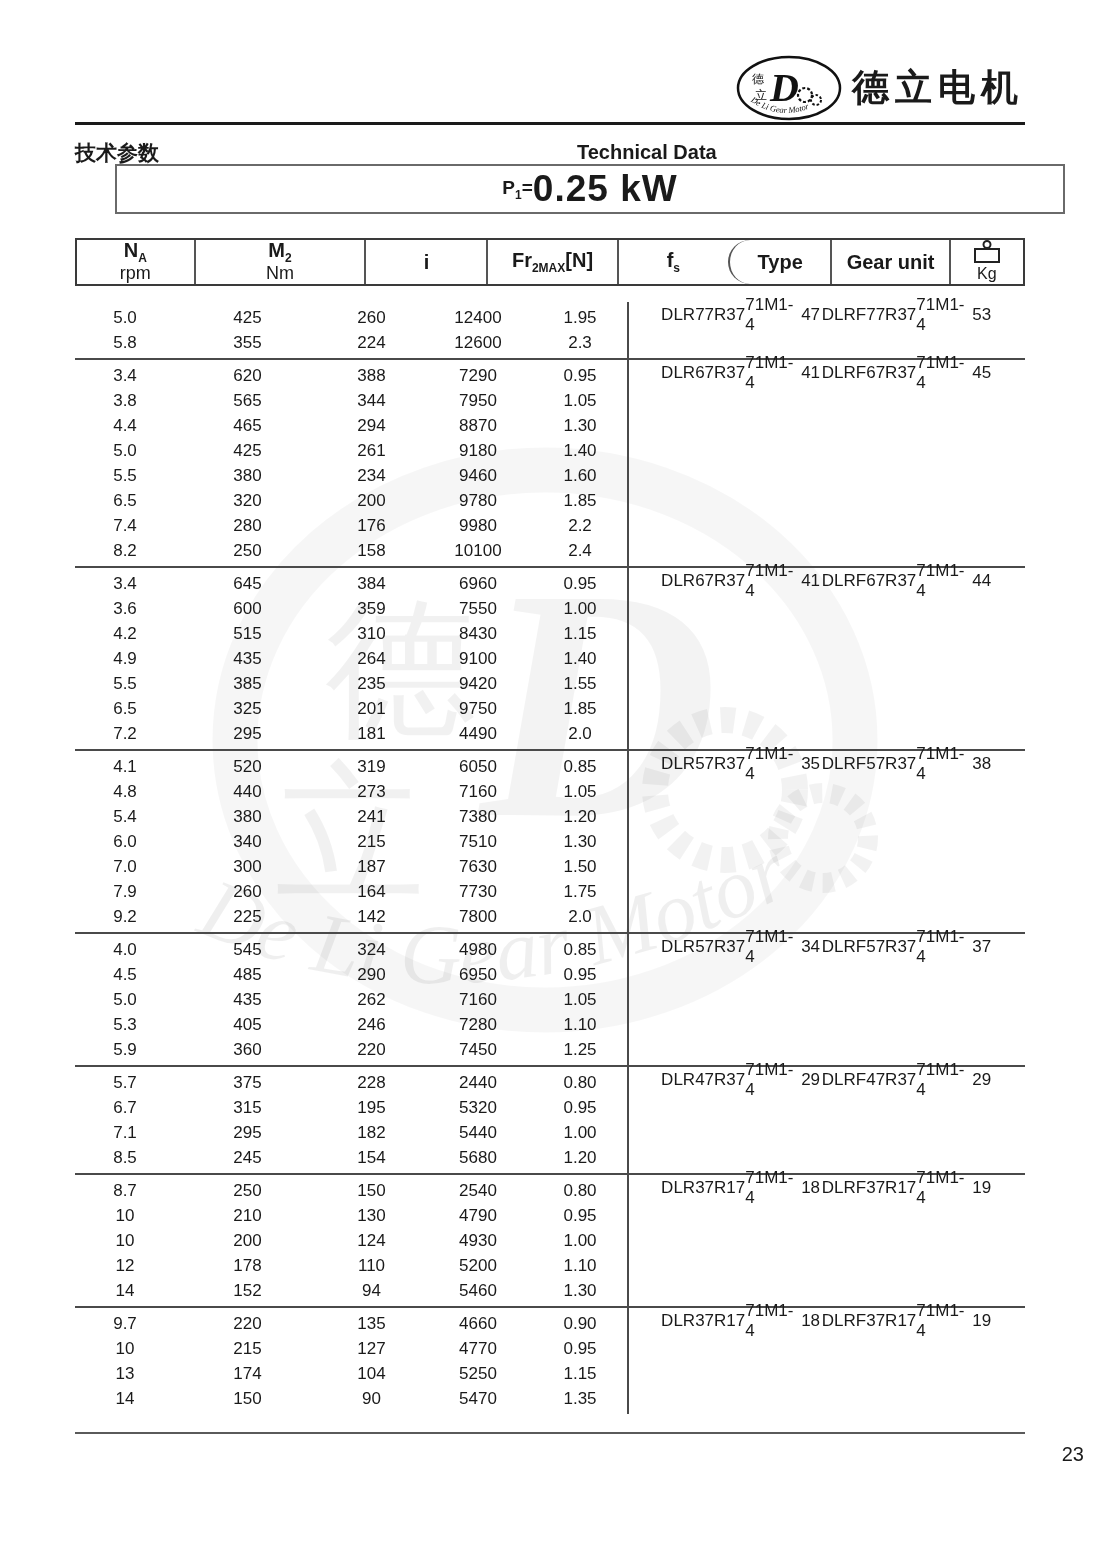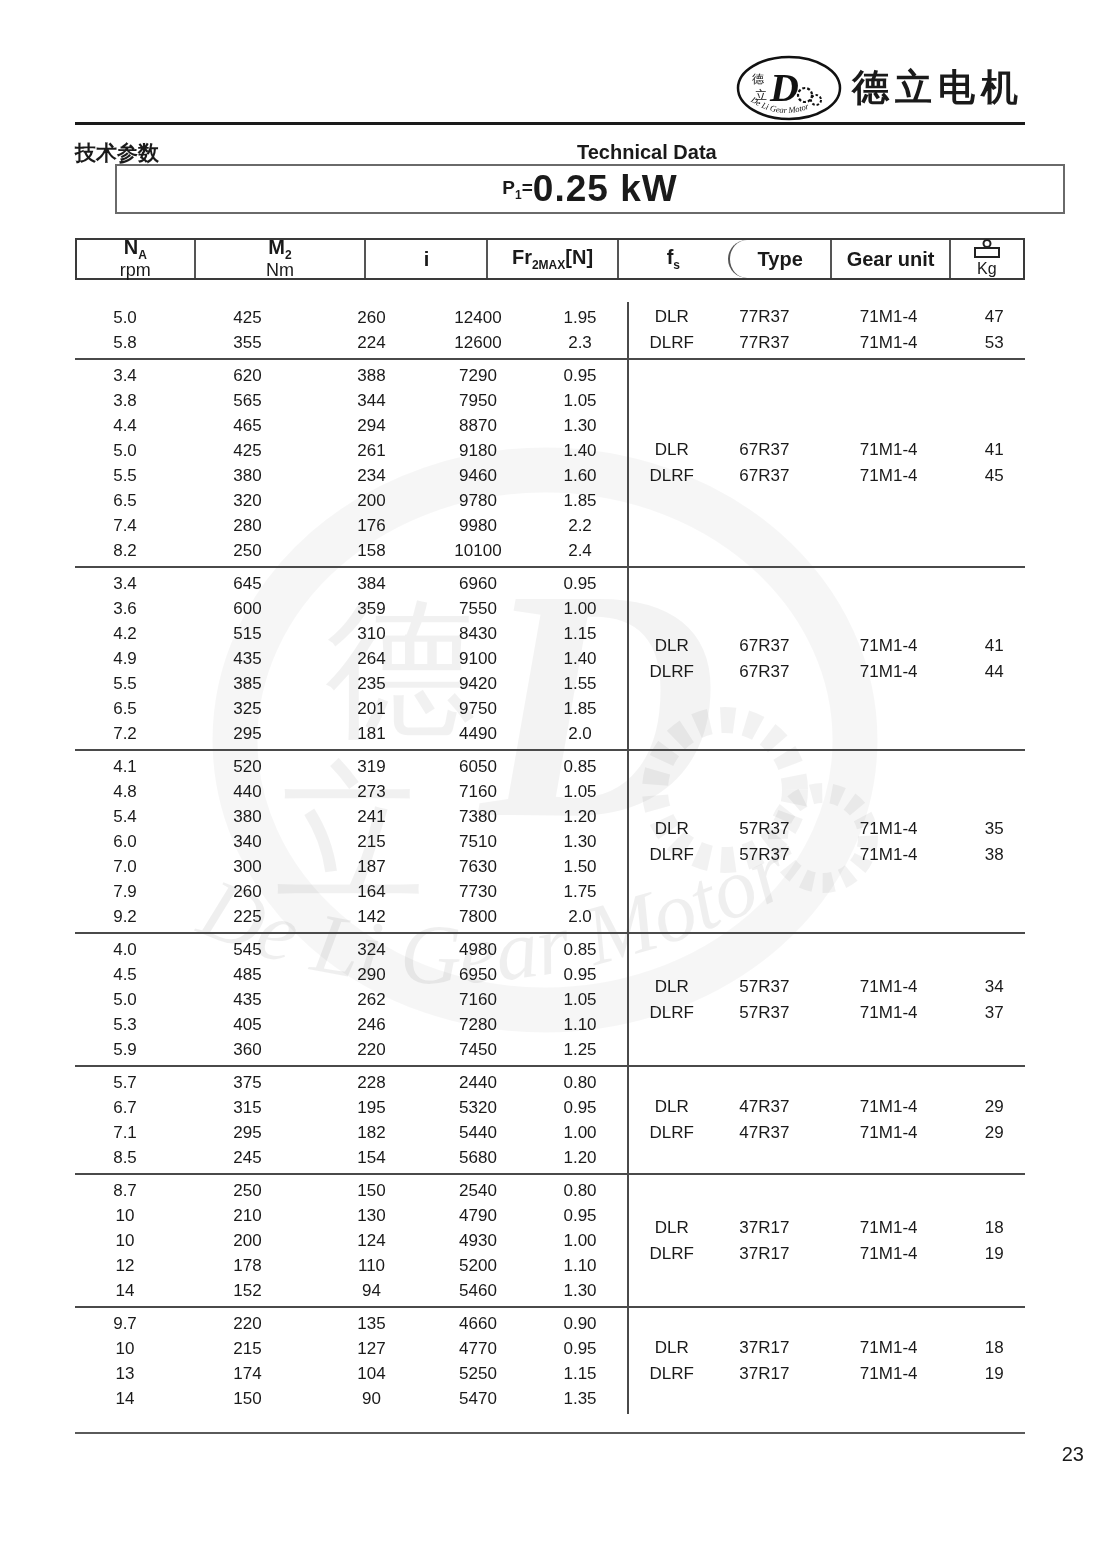--- a/index.html
+++ b/index.html
@@ -36,21 +36,21 @@
     position:absolute; left:75px; top:164px; width:950px; height:50px; z-index:1;
     border:2px solid #6a6a6a; background:#fff;
     display:flex; align-items:center; justify-content:center;margin-left:40px;
   }
   .p-label { font-size:19px; font-weight:bold; }
   .p-label sub { font-size:12px; font-weight:bold; }
   .p-value { font-size:37px; font-weight:bold; letter-spacing:1px; }
 
   
   .thead {
-    position:absolute; left:75px; top:238px; width:950px; height:42px; z-index:1;
+    position:absolute; left:75px; top:238px; width:950px; height:48px; z-index:1;
     border:2px solid #3a3a3a; background:#fff;
     display:flex;
   }
   .th {
     display:flex; flex-direction:column; align-items:center; justify-content:center;
     border-left:2px solid #555;
   }
   .th:first-child { border-left:none; }
   .th-main { font-size:20px; font-weight:bold; line-height:1.05; }
   .th-main sub { font-size:12px; font-weight:bold; }
@@ -71,21 +71,21 @@
   .group + .group { border-top:2px solid #4a4a4a; }
   .g-left { width:552px; padding:3px 0; }
   .num-row { display:flex; height:25px; }
   .cell {
     display:flex; align-items:center; justify-content:center;
     font-size:17px;
   }
   .c0{flex:100 1 0;} .c1{flex:145 1 0;} .c2{flex:103 1 0;} .c3{flex:110 1 0;} .c4{flex:94 1 0;}
   .g-right {
     flex:1 1 auto; border-left:2px solid #4a4a4a;
-    display:flex; flex-direction:column; justify-content:center;
+    display:flex; justify-content:center;
   }
   .variant-row { display:flex; height:26px; }
   .vcell { display:flex; align-items:center; justify-content:center; font-size:17px; }
   .v0{flex:86 1 0;} .v1{flex:100 1 0;} .v2{flex:150 1 0;} .v3{flex:62 1 0;}
 
   
   .bottom-rule { position:absolute; left:75px; top:1432px; width:950px; height:2px; background:#5a5a5a; z-index:1; }
   .page-number { position:absolute; left:0; top:1443px; width:1084px; text-align:right; font-size:20px; z-index:1; }
 </style>
 </head>

